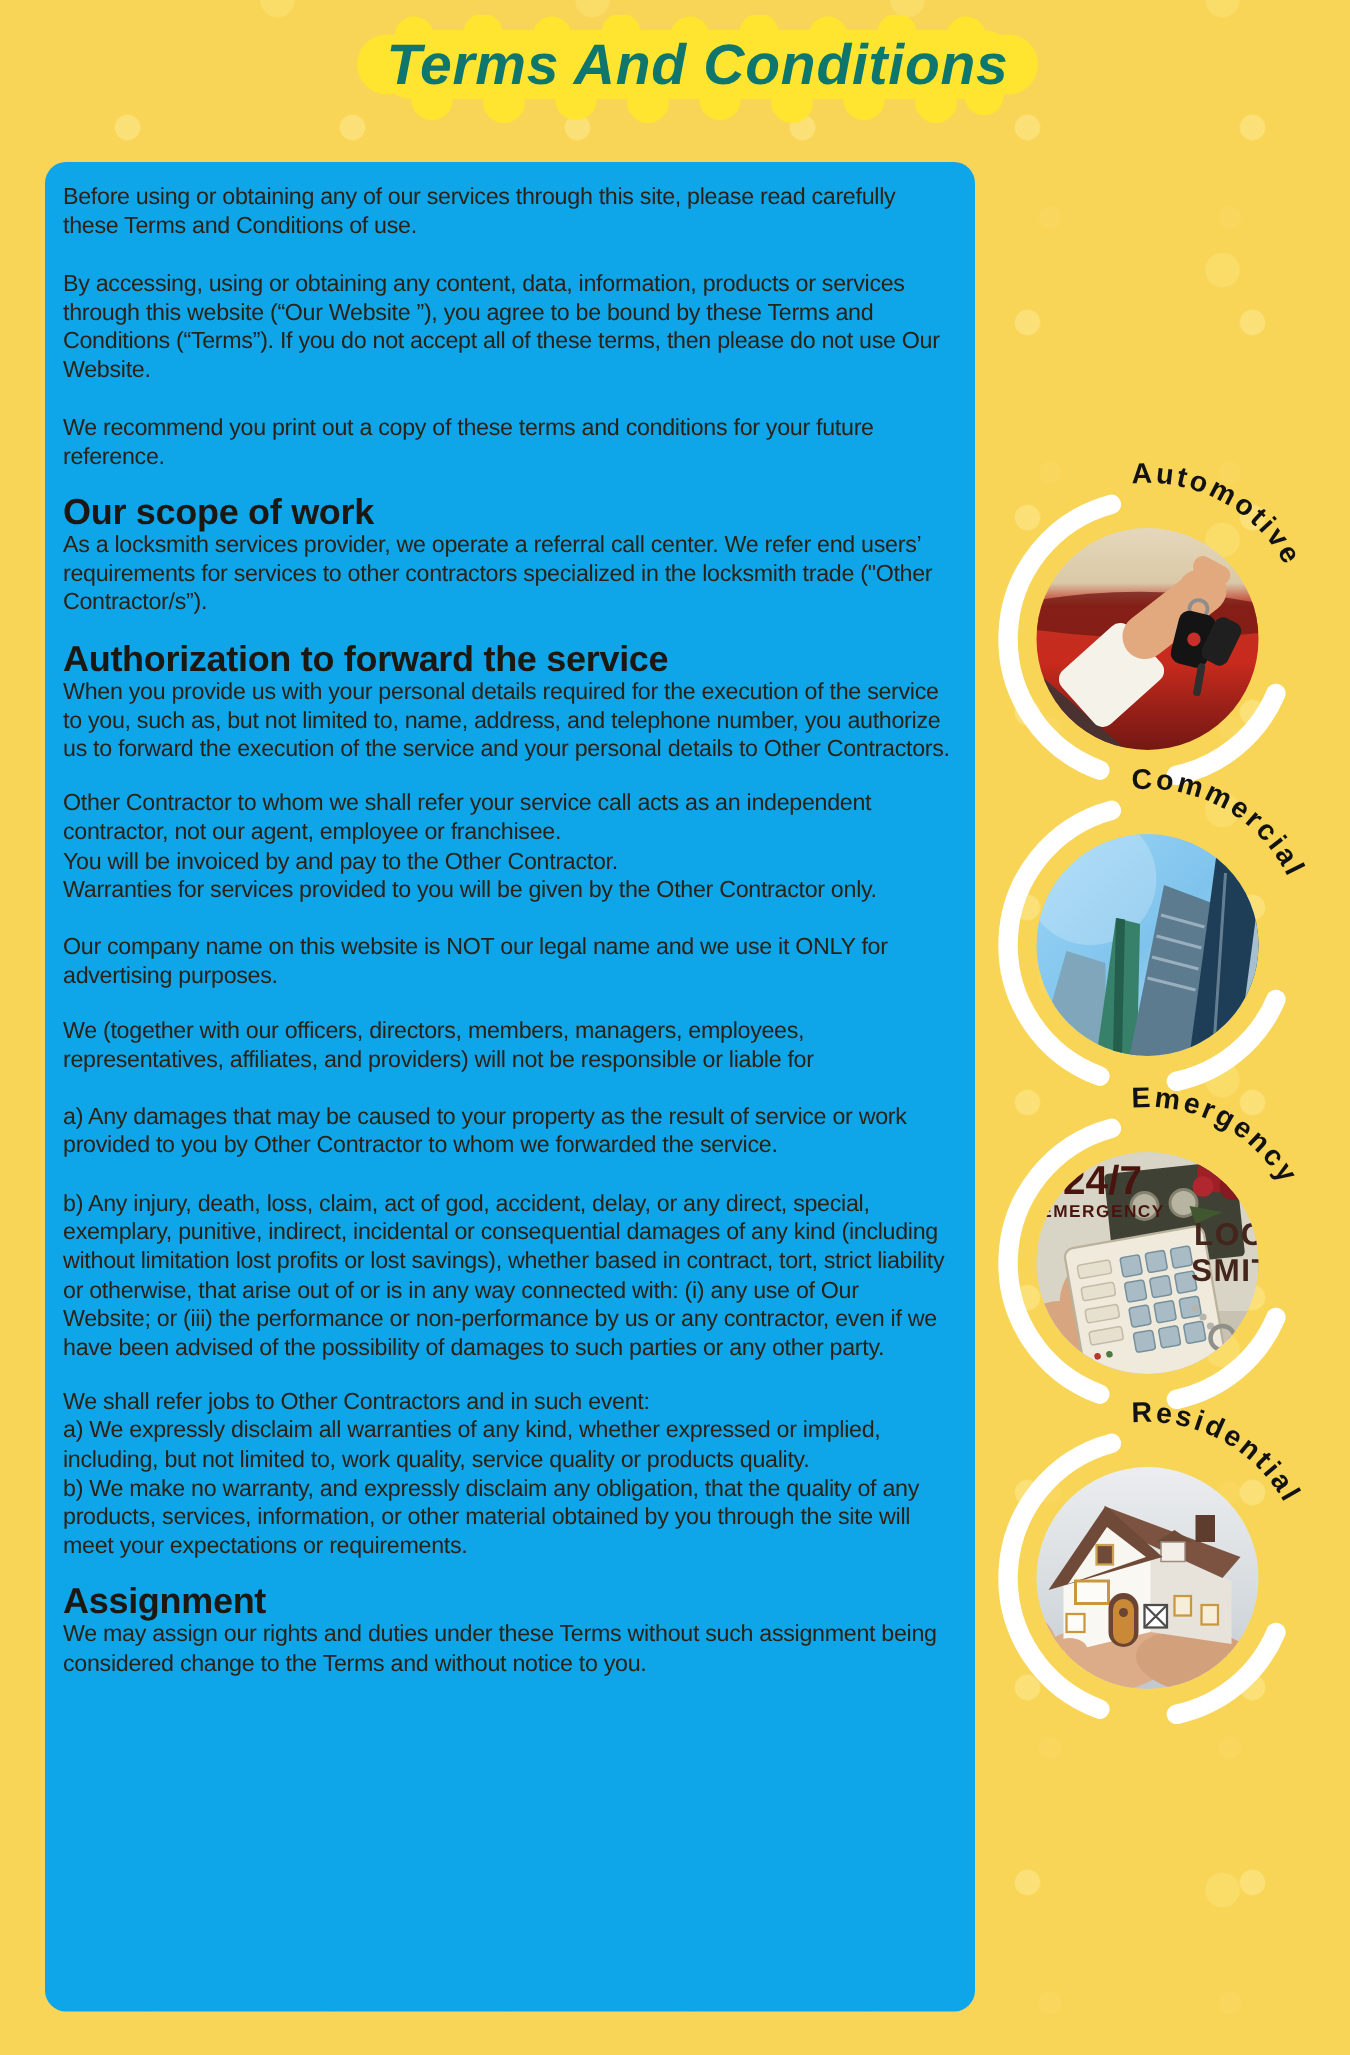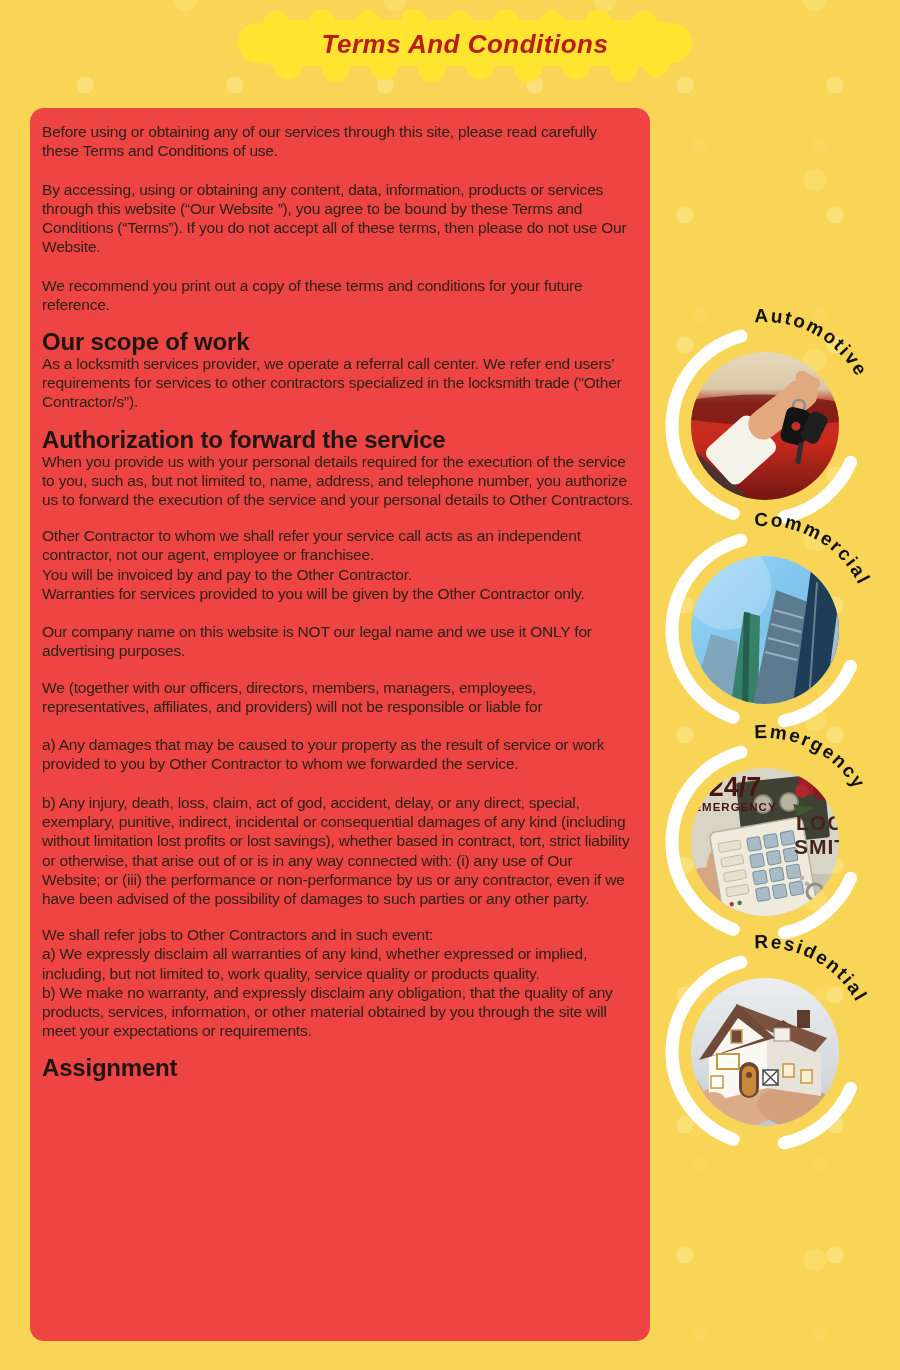--- a/index.html
+++ b/index.html
@@ -11,26 +11,26 @@
       radial-gradient(circle, rgba(255,243,173,.38) 0 8px, rgba(255,243,173,0) 9px),
       radial-gradient(circle, rgba(255,238,150,.28) 0 11px, rgba(255,238,150,0) 12px),
       radial-gradient(circle, rgba(250,216,100,.50) 0 7px, rgba(250,216,100,0) 8px);
     background-size:150px 130px, 210px 180px, 120px 170px;
     background-position:10px 20px, 80px 90px, 40px 60px;
   }
   .title-blob{position:absolute;left:236px;top:10px;width:458px;height:72px;}
   .title-blob svg{position:absolute;left:0;top:0;}
   .title-text{
     position:absolute;inset:0;display:flex;align-items:center;justify-content:center;
-    font-style:italic;font-weight:700;font-size:26px;letter-spacing:.5px;color:#b91c1c;
+    font-style:italic;font-weight:700;font-size:38px;letter-spacing:.5px;color:#0f766e;
     padding-bottom:4px;
   }
   .panel{
     position:absolute;left:30px;top:108px;width:620px;height:1233px;box-sizing:border-box;
-    background:#ef4444;border-radius:14px;overflow:hidden;
+    background:#0ea5e9;border-radius:14px;overflow:hidden;
     padding:14px 16px 0 12px;
     font-size:15.5px;line-height:19.2px;letter-spacing:-0.2px;color:#2b2217;
   }
   .panel p{margin:0 0 17px;white-space:pre-line;}
   .panel h2{
     font-size:24px;line-height:22px;margin:8px 0 1px;color:#1c1710;letter-spacing:-0.2px;
   }
   .service-card{position:absolute;width:236px;height:236px;left:647px;}
   #card-automotive{top:308px;} #card-commercial{top:512px;}
   #card-emergency{top:724px;} #card-residential{top:934px;}
@@ -93,20 +93,21 @@
 
 a) Any damages that may be caused to your property as the result of service or work provided to you by Other Contractor to whom we forwarded the service.
 
 b) Any injury, death, loss, claim, act of god, accident, delay, or any direct, special, exemplary, punitive, indirect, incidental or consequential damages of any kind (including without limitation lost profits or lost savings), whether based in contract, tort, strict liability or otherwise, that arise out of or is in any way connected with: (i) any use of Our Website; or (iii) the performance or non-performance by us or any contractor, even if we have been advised of the possibility of damages to such parties or any other party.</p>
 
   <p>We shall refer jobs to Other Contractors and in such event:
 a) We expressly disclaim all warranties of any kind, whether expressed or implied, including, but not limited to, work quality, service quality or products quality.
 b) We make no warranty, and expressly disclaim any obligation, that the quality of any products, services, information, or other material obtained by you through the site will meet your expectations or requirements.</p>
 
   <h2>Assignment</h2>
+  <p>We may assign our rights and duties under these Terms without such assignment being considered change to the Terms and without notice to you.</p>
 </div>
 
 <div id="card-automotive" class="service-card">
   <svg width="236" height="236" viewBox="0 0 236 236">
     <defs>
       <clipPath id="clip-auto">
           <circle cx="118" cy="118" r="74"></circle>
         </clipPath>
       <linearGradient id="gA" x1="0" y1="0" x2="0" y2="1">
         <stop offset="0" stop-color="#e7d9bd"></stop>

